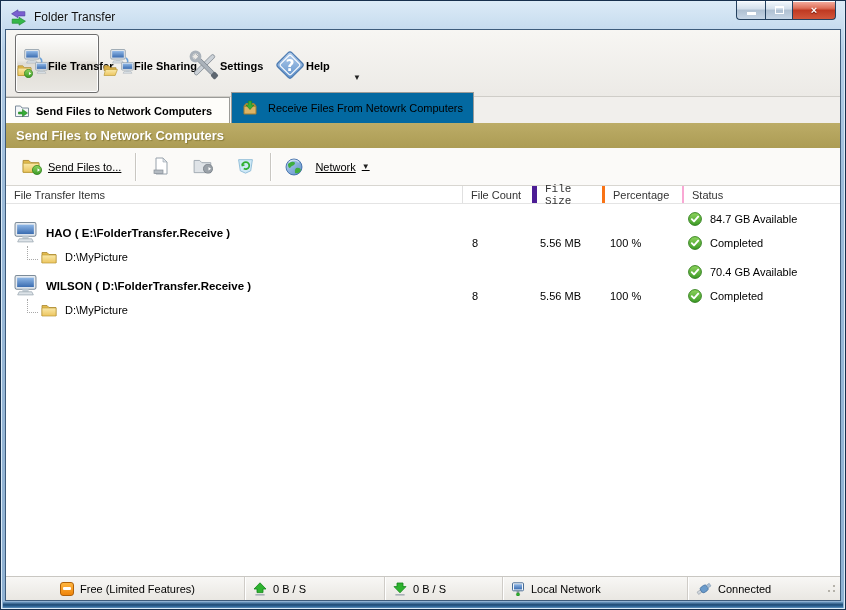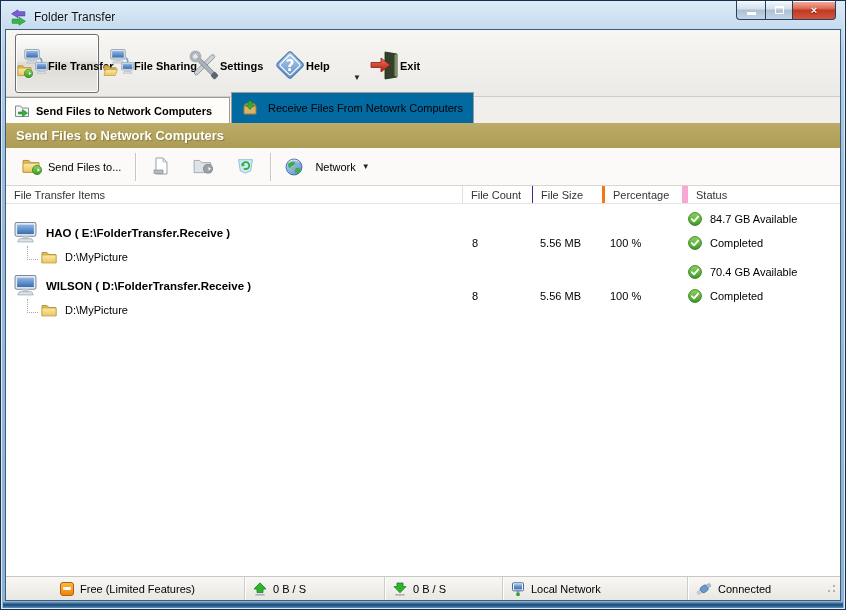--- a/index.html
+++ b/index.html
@@ -48,36 +48,36 @@
   .tab .tabicon { width:16px; height:16px; margin-right:6px; }
   .tab1 { width:224px; }
   .tab2 { width:243px; justify-content:center; }
   .tab2 .tabicon { margin-right:10px; }
 
   
   .goldbar { height:25px; background:linear-gradient(180deg,#bcac67,#ac9c54); display:flex; align-items:center; padding-left:10px; flex-shrink:0; }
   .goldbar span { color:#fff; font-weight:bold; font-size:13px; text-shadow:1px 1px 1px #8a7c3a; }
 
   
-  .actionbar { height:38px; background:#fbfaf8; border-bottom:1px solid #d8d6d1; display:flex; align-items:center; padding-left:10px; flex-shrink:0; }
+  .actionbar { height:38px; background:#fbfaf8; border-bottom:1px solid #d8d6d1; display:flex; align-items:center; padding-left:10px; flex-shrink:0;text-decoration:underline; }
   .abtn { display:flex; align-items:center; padding:3px 6px; border-radius:2px; }
   .abtn .aicon { width:20px; height:18px; margin-right:6px; }
   .vsep { width:1px; height:28px; background:#c9c7c2; box-shadow:1px 0 0 #ffffff; margin:0 8px; }
   .iconbtn { width:34px; height:28px; display:flex; align-items:center; justify-content:center; }
   .net-label { margin:0 6px 0 6px; }
   .dd-arrow { font-size:8px; color:#222; }
 
   
   .theader { height:18px; background:#fff; border-bottom:1px solid #e4e4e4; display:flex; align-items:center; color:#333; flex-shrink:0; }
   .theader .hc { height:100%; display:flex; align-items:center; padding-left:8px; }
   .hc.c-name  { width:456px; }
   .hc.c-count { width:70px;  border-left:1px solid #e0e0e0; }
-  .hc.c-size  { width:70px;  border-left:1px solid #4c1d95; }
+  .hc.c-size  { width:70px;  border-left:5px solid #4c1d95;font-family:Liberation Mono, monospace; }
   .hc.c-pct   { width:80px;  border-left:3px solid #f97316; }
-  .hc.c-stat  { flex:1;      border-left:6px solid #f9a8d4; }
+  .hc.c-stat  { flex:1;      border-left:2px solid #f9a8d4; }
 
   .tbody { flex:1; background:#fff; overflow:hidden; padding-top:3px; }
   .row { height:24px; display:flex; align-items:center; }
   .row.grp-gap { margin-top:5px; }
   .cell { display:flex; align-items:center; }
   .cell.name  { width:456px; padding-left:8px;margin-top:27px; }
   .cell.count { width:70px;  padding-left:10px; }
   .cell.size  { width:70px;  padding-left:8px; }
   .cell.pct   { width:80px;  padding-left:8px; }
   .cell.stat  { flex:1;      padding-left:6px; }
@@ -306,26 +306,20 @@
             </svg></span>
         <span class="tlabel">Settings</span>
       </div>
       <div class="tbtn" style="width:78px;">
         <span class="ticon"><svg viewBox="0 0 32 32" width="32" height="32">
               <use href="#i-help"></use>
             </svg></span>
         <span class="tlabel">Help</span>
       </div>
       <span class="help-arrow">▼</span>
-      <div class="tbtn exit-btn">
-        <span class="ticon"><svg viewBox="0 0 32 32" width="32" height="32">
-              <use href="#i-exit"></use>
-            </svg></span>
-        <span class="tlabel">Exit</span>
-      </div>
     </div>
 
     <div class="tabbar">
       <div class="tab tab1 active">
         <span class="tabicon"><svg viewBox="0 0 16 16" width="16" height="16">
               <use href="#i-tab-send"></use>
             </svg></span>
         <span>Send Files to Network Computers</span>
       </div>
       <div class="tab tab2">

